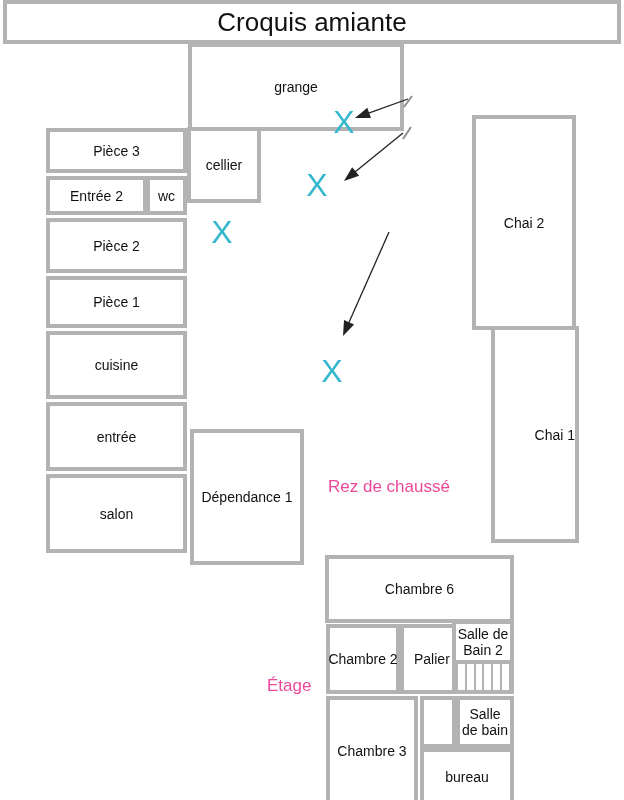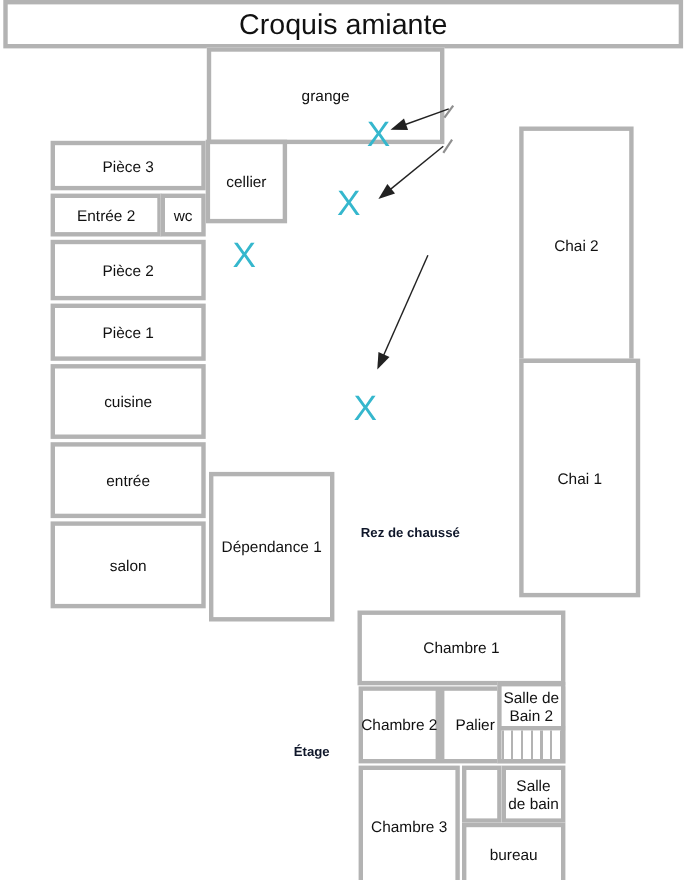--- a/index.html
+++ b/index.html
@@ -17,21 +17,21 @@
     text-align:center;font-size:14px;line-height:16px;color:var(--txt);
   }
   .nobg{background:transparent;}
   .hatch{
     background-image:repeating-linear-gradient(135deg,#bfe5ea 0 1.7px,rgba(255,255,255,0) 1.7px 8.6px);
     background-color:#fdfefe;
   }
   .dashedbottom{border-bottom:4px dashed var(--bc);}
   .title{font-size:26px;line-height:28px;}
   .floor-label{
-    position:absolute;font-weight:bold;font-size:12px;white-space:nowrap;color:#0f172a;
+    position:absolute;font-weight:normal;font-size:17px;white-space:nowrap;color:#ec4899;
   }
   .palier-label{justify-content:flex-start;padding-left:10px;}
   .stairs{
     background-image:repeating-linear-gradient(90deg,var(--bc) 0 2px,rgba(255,255,255,0) 2px 8.8px);
   }
   .xmark{
     position:absolute;font-size:32px;font-weight:400;line-height:32px;
     transform:translate(-50%,-54%);letter-spacing:0;
   }
   #overlay{position:absolute;left:0;top:0;pointer-events:none;}
@@ -79,28 +79,28 @@
     <span>salon</span>
   </div>
 
   <div class="box" style="left:190px;top:429px;width:114px;height:136px;">
     <span>Dépendance 1</span>
   </div>
 
   <div class="box" style="left:472px;top:115px;width:104px;height:215px;">
     <span>Chai 2</span>
   </div>
-  <div class="box" style="left:472px;top:326px;width:110px;height:217px;">
+  <div class="box" style="left:491px;top:326px;width:88px;height:217px;justify-content:flex-end;">
     <span>Chai 1</span>
   </div>
 
   <div class="floor-label" style="left:328px;top:477px;">Rez de chaussé</div>
 
   <div class="box" style="left:325px;top:555px;width:189px;height:68px;">
-    <span>Chambre 1</span>
+    <span>Chambre 6</span>
   </div>
   <div class="box" style="left:326px;top:624px;width:74px;height:70px;">
     <span style="white-space:nowrap;">Chambre 2</span>
   </div>
   <div class="box palier-label" style="left:400px;top:624px;width:114px;height:70px;">
     <span>Palier</span>
   </div>
   <div class="box" style="left:452px;top:620px;width:62px;height:44px;">
     <span class="wrap2">Salle de Bain 2</span>
   </div>

